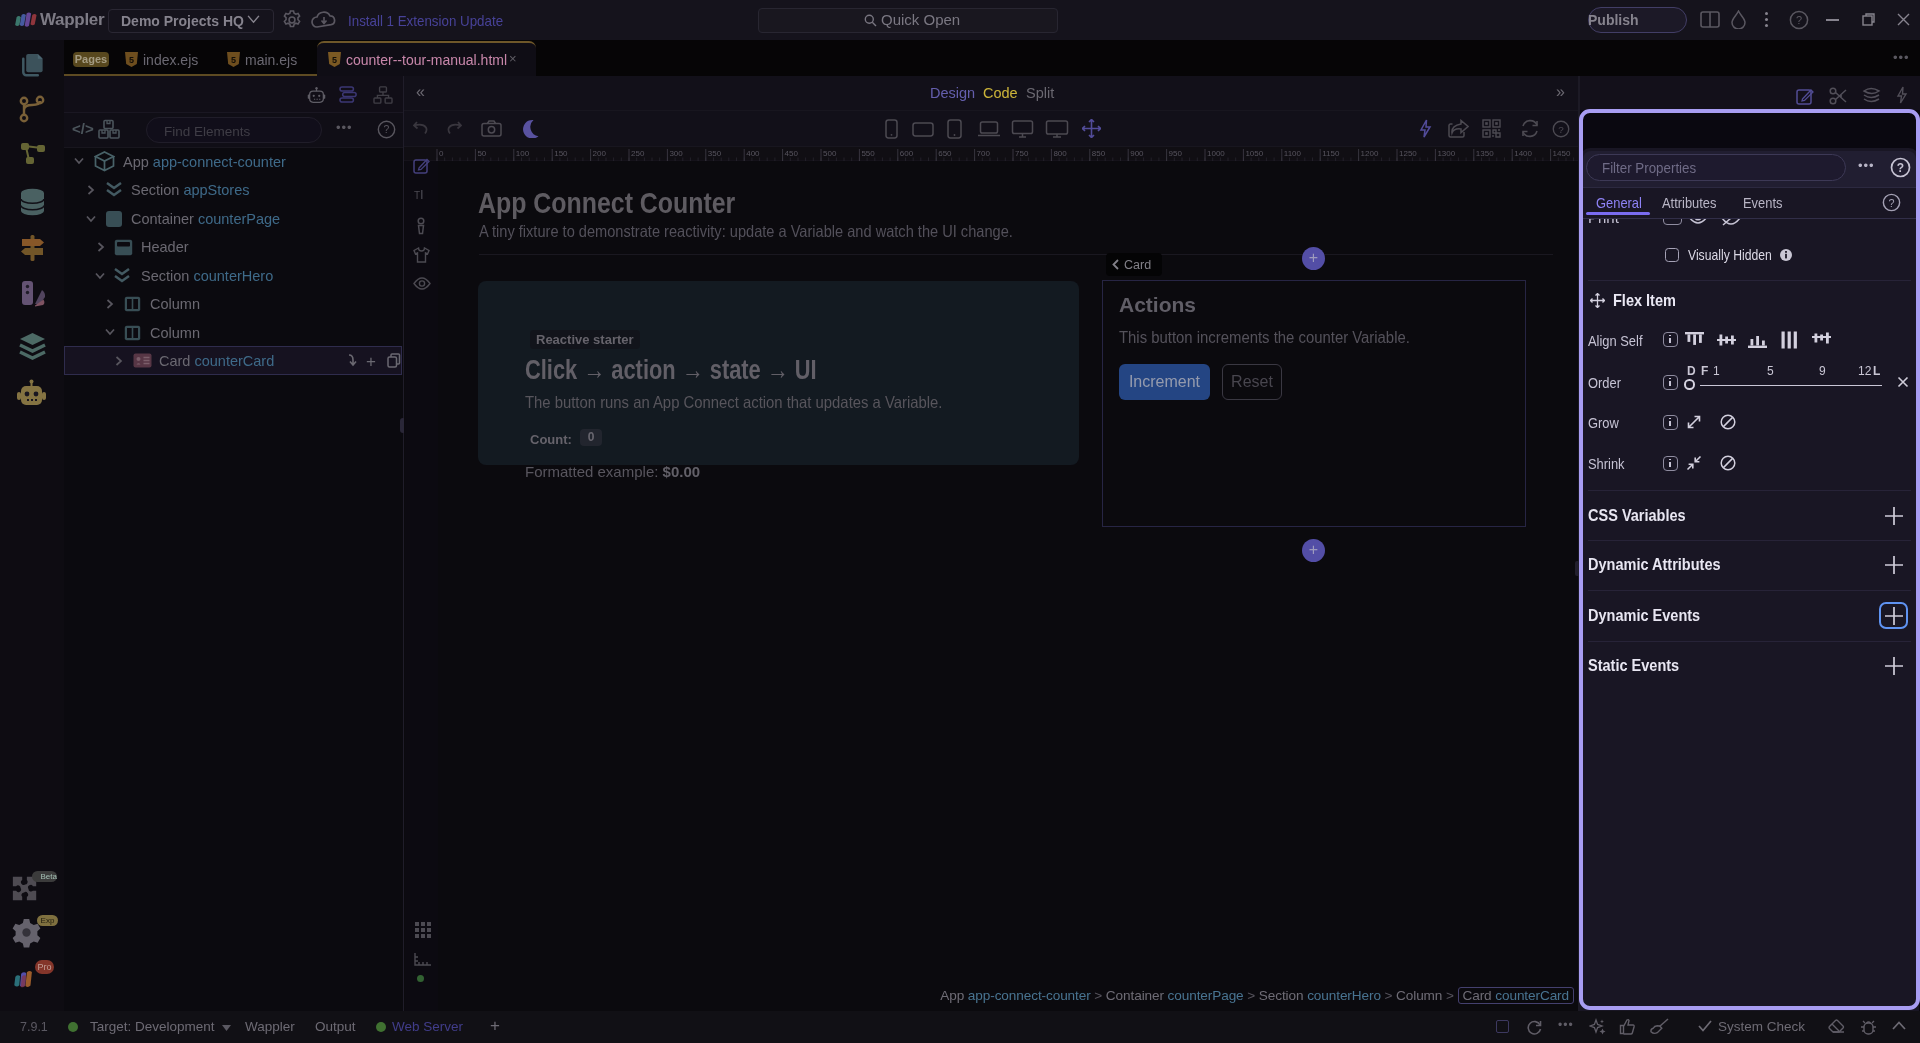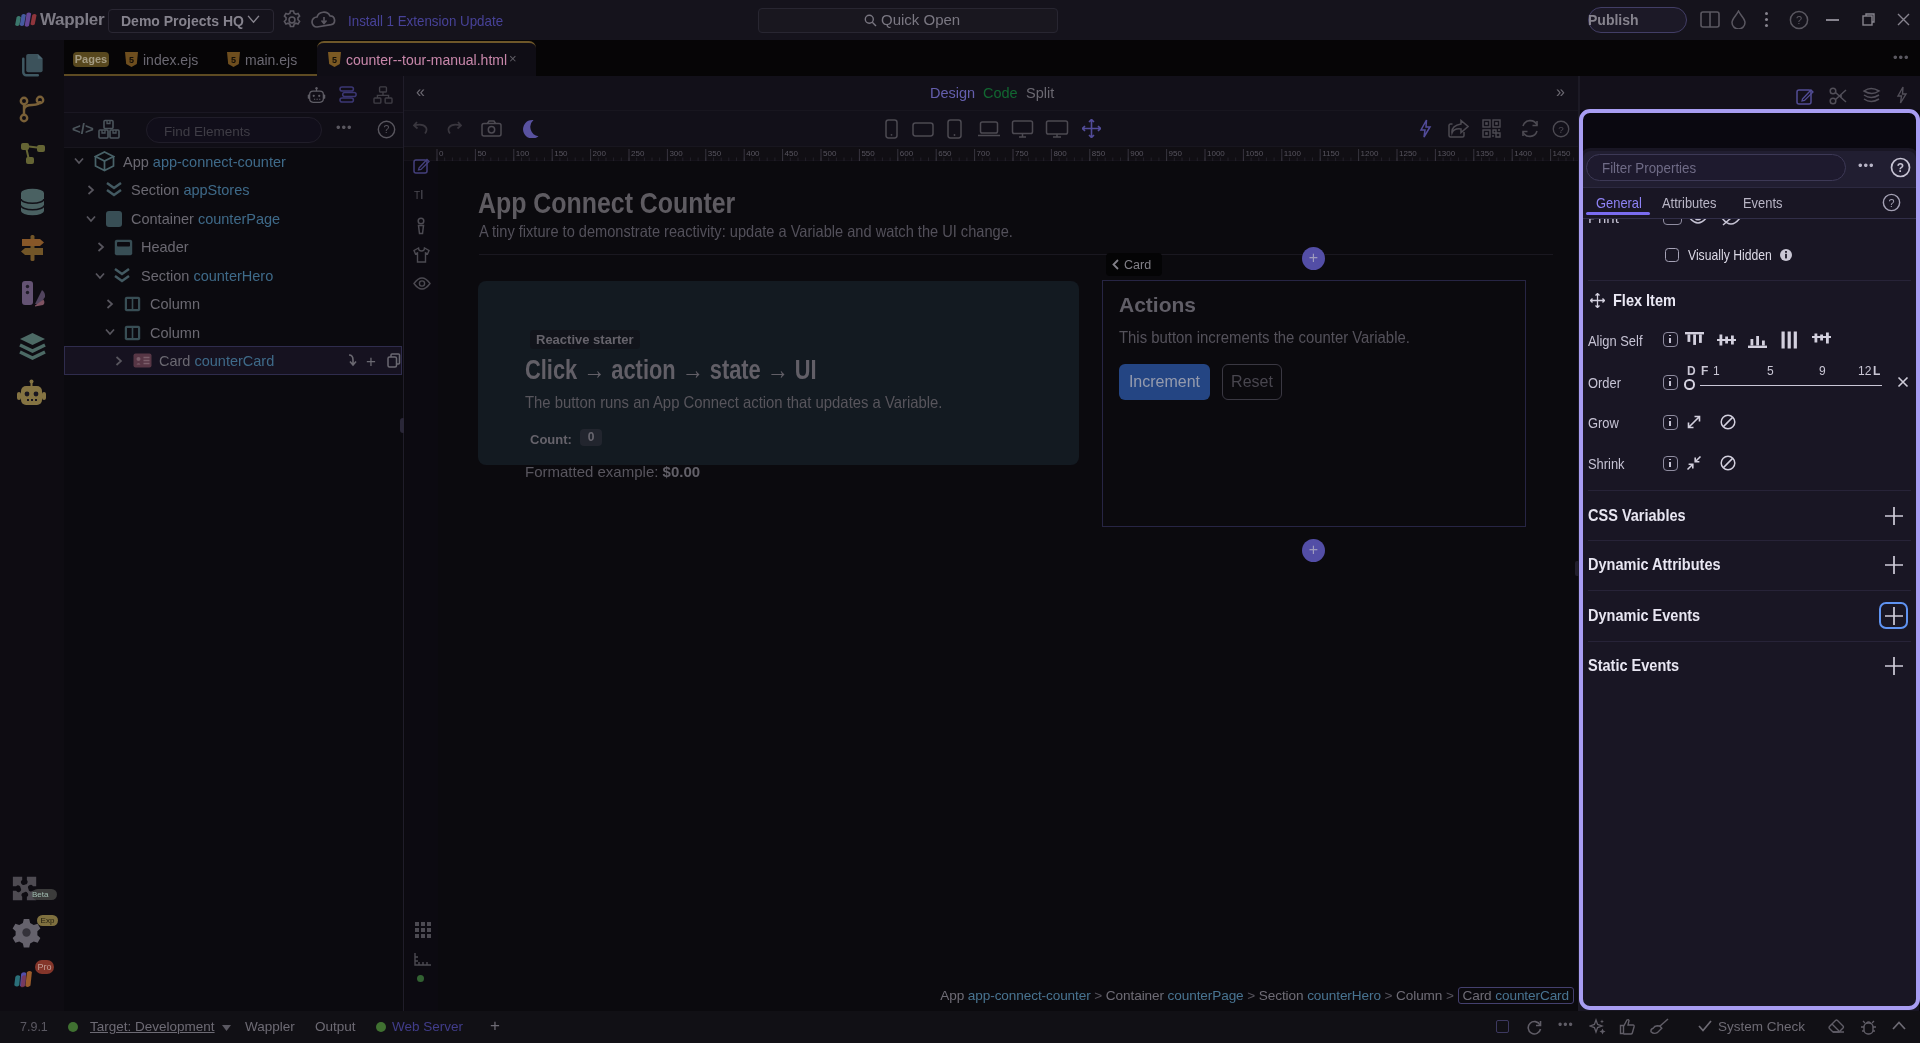--- a/index.html
+++ b/index.html
@@ -155,21 +155,21 @@
     <path d="M15.5 7 V3" stroke="#8f7d48" stroke-width="2"></path>
         <circle cx="15.5" cy="2.5" r="2" fill="#8f7d48"></circle>
     <circle cx="11" cy="15" r="2.4" fill="#1b1823"></circle>
         <circle cx="20" cy="15" r="2.4" fill="#1b1823"></circle>
     <path d="M11 21 h2 m2 0 h2 m2 0 h2" stroke="#1b1823" stroke-width="1.8"></path>
   </svg>
 
   <svg class="abs" style="left:11px;top:834px" width="28" height="28" viewBox="0 0 30 30">
     <path d="M2 3 h10 v3.5 a2.8 2.8 0 0 0 3 4.8 a2.8 2.8 0 0 0 2-4.8 V3 h10 v10 h-3.5 a2.8 2.8 0 0 0-4.8 3 a2.8 2.8 0 0 0 4.8 2 H27 v10 H17 v-3.5 a2.8 2.8 0 0 0-3-4.8 a2.8 2.8 0 0 0-2 4.8 V28 H2 V18 h3.5 a2.8 2.8 0 0 0 4.8-3 a2.8 2.8 0 0 0-4.8-2 H2z" fill="#555259"></path>
   </svg>
-  <div class="abs" style="left:32px;top:831px;width:25px;height:11px;background:#404040;border-radius:6px;text-align:left;line-height:11px;font-size:8px;color:#b0cec2;margin-top:18px;">Beta</div>
+  <div class="abs" style="left:32px;top:831px;width:25px;height:11px;background:#404040;border-radius:6px;text-align:right;line-height:11px;font-size:8px;color:#b0cec2;">Beta</div>
 
   <svg class="abs" style="left:12px;top:876px" width="29" height="33" viewBox="0 0 32 34">
     <path d="M13 2 h6 l1 4.5 4 2.3 4.3-1.5 3 5.2-3.3 3v4.6l3.3 3-3 5.2-4.3-1.5-4 2.3-1 4.5h-6l-1-4.5-4-2.3-4.3 1.5-3-5.2 3.3-3v-4.6l-3.3-3 3-5.2 4.3 1.5 4-2.3z" fill="#6e6b75"></path>
     <circle cx="16" cy="17" r="4.6" fill="#39363f"></circle>
   </svg>
   <div class="abs" style="left:37px;top:875px;width:21px;height:11px;background:#8a7a45;border-radius:6px;text-align:center;line-height:11px;font-size:8px;color:#262110;">Exp</div>
 
   <svg class="abs" style="left:13px;top:928px" width="22" height="23" viewBox="0 0 30 32">
     <path d="M3 12 q3-3.5 6.5-1 l-1 13 q-3.5 3.5-7 0 z" fill="#2f7a84"></path>
     <path d="M11 8 q3.5-3.5 7-1 l-1.5 17 q-3.5 3.5-7 1 z" fill="#5a55b8"></path>
@@ -308,21 +308,21 @@
 
 <div class="abs" style="left:403px;top:76px;width:1px;height:935px;background:#201d2a;"></div>
 <div class="abs" style="left:400px;top:418px;width:6px;height:15px;background:#2a2738;border-radius:3px;"></div>
 
 <div class="abs" id="canvas" style="left:404px;top:76px;width:1176px;height:935px;background:#0e0c12;filter:brightness(0.80);">
   <div class="abs" style="left:1px;top:85px;width:33px;height:850px;background:#0f0d15;"></div>
 
   <div class="abs" style="left:0;top:0;width:1176px;height:34px;background:#17141f;"></div>
   <div class="abs" style="left:12px;top:7px;font-size:16px;color:#85828d;">«</div>
   <div class="abs" style="left:526px;top:9px;font-size:14.5px;color:#7d76d8;">Design</div>
-  <div class="abs" style="left:579px;top:9px;font-size:14.5px;color:#15803d;">Code</div>
+  <div class="abs" style="left:579px;top:9px;font-size:14.5px;color:#fde047;">Code</div>
   <div class="abs" style="left:622px;top:9px;font-size:14.5px;color:#85828d;">Split</div>
   <div class="abs" style="left:1152px;top:7px;font-size:16px;color:#85828d;">»</div>
 
   <div class="abs" style="left:0;top:34px;width:1176px;height:37px;background:#17141f;border-top:1px solid #1e1b27;border-bottom:1px solid #1e1b27;"></div>
   <svg class="abs" style="left:9px;top:45px" width="17" height="15" viewBox="0 0 17 15">
         <path d="M4 1 L1 4.5 L4.5 7.5 M1 4.5 q9-2.5 12 2 q1.5 3-1 6" fill="none" stroke="#47444e" stroke-width="1.7"></path>
       </svg>
   <svg class="abs" style="left:41px;top:45px" width="17" height="15" viewBox="0 0 17 15">
         <path d="M13 1 L16 4.5 L12.5 7.5 M16 4.5 q-9-2.5-12 2 q-1.5 3 1 6" fill="none" stroke="#47444e" stroke-width="1.7"></path>
       </svg>
@@ -654,21 +654,21 @@
   <svg class="abs" style="left:304px;top:508px" width="20" height="20" viewBox="0 0 20 20">
         <path d="M10 1 v18 M1 10 h18" stroke="#d0cdda" stroke-width="1.7"></path>
       </svg>
 </div>
 
 <div class="abs" style="left:1579px;top:109px;width:341px;height:901px;border:4px solid #a89df2;border-radius:11px;"></div>
 
 <div class="abs" id="statusbar" style="left:0;top:1011px;width:1920px;height:32px;background:#15131a;filter:brightness(0.82);">
   <div class="abs" style="left:20px;top:9px;font-size:12.5px;color:#6e6b76;">7.9.1</div>
   <div class="abs" style="left:68px;top:11px;width:10px;height:10px;border-radius:50%;background:#4e8a3c;"></div>
-  <div class="abs" style="left:90px;top:8px;font-size:13.5px;color:#85828d;text-decoration:underline;">Target: Development</div>
+  <div class="abs" style="left:90px;top:8px;font-size:13.5px;color:#85828d;">Target: Development</div>
   <svg class="abs" style="left:222px;top:14px" width="9" height="6" viewBox="0 0 9 6">
         <path d="M0 0 L4.5 6 L9 0z" fill="#6e6b76"></path>
       </svg>
   <div class="abs" style="left:245px;top:8px;font-size:13.5px;color:#85828d;">Wappler</div>
   <div class="abs" style="left:315px;top:8px;font-size:13.5px;color:#85828d;">Output</div>
   <div class="abs" style="left:376px;top:11px;width:10px;height:10px;border-radius:50%;background:#4e8a3c;"></div>
   <div class="abs" style="left:392px;top:8px;font-size:13.5px;color:#4f4aa8;">Web Server</div>
   <div class="abs" style="left:490px;top:5px;font-size:17px;color:#85828d;">+</div>
 
   <div class="abs" style="left:1496px;top:9px;width:13px;height:13px;border:1.6px solid #4a4575;border-radius:2px;"></div>

